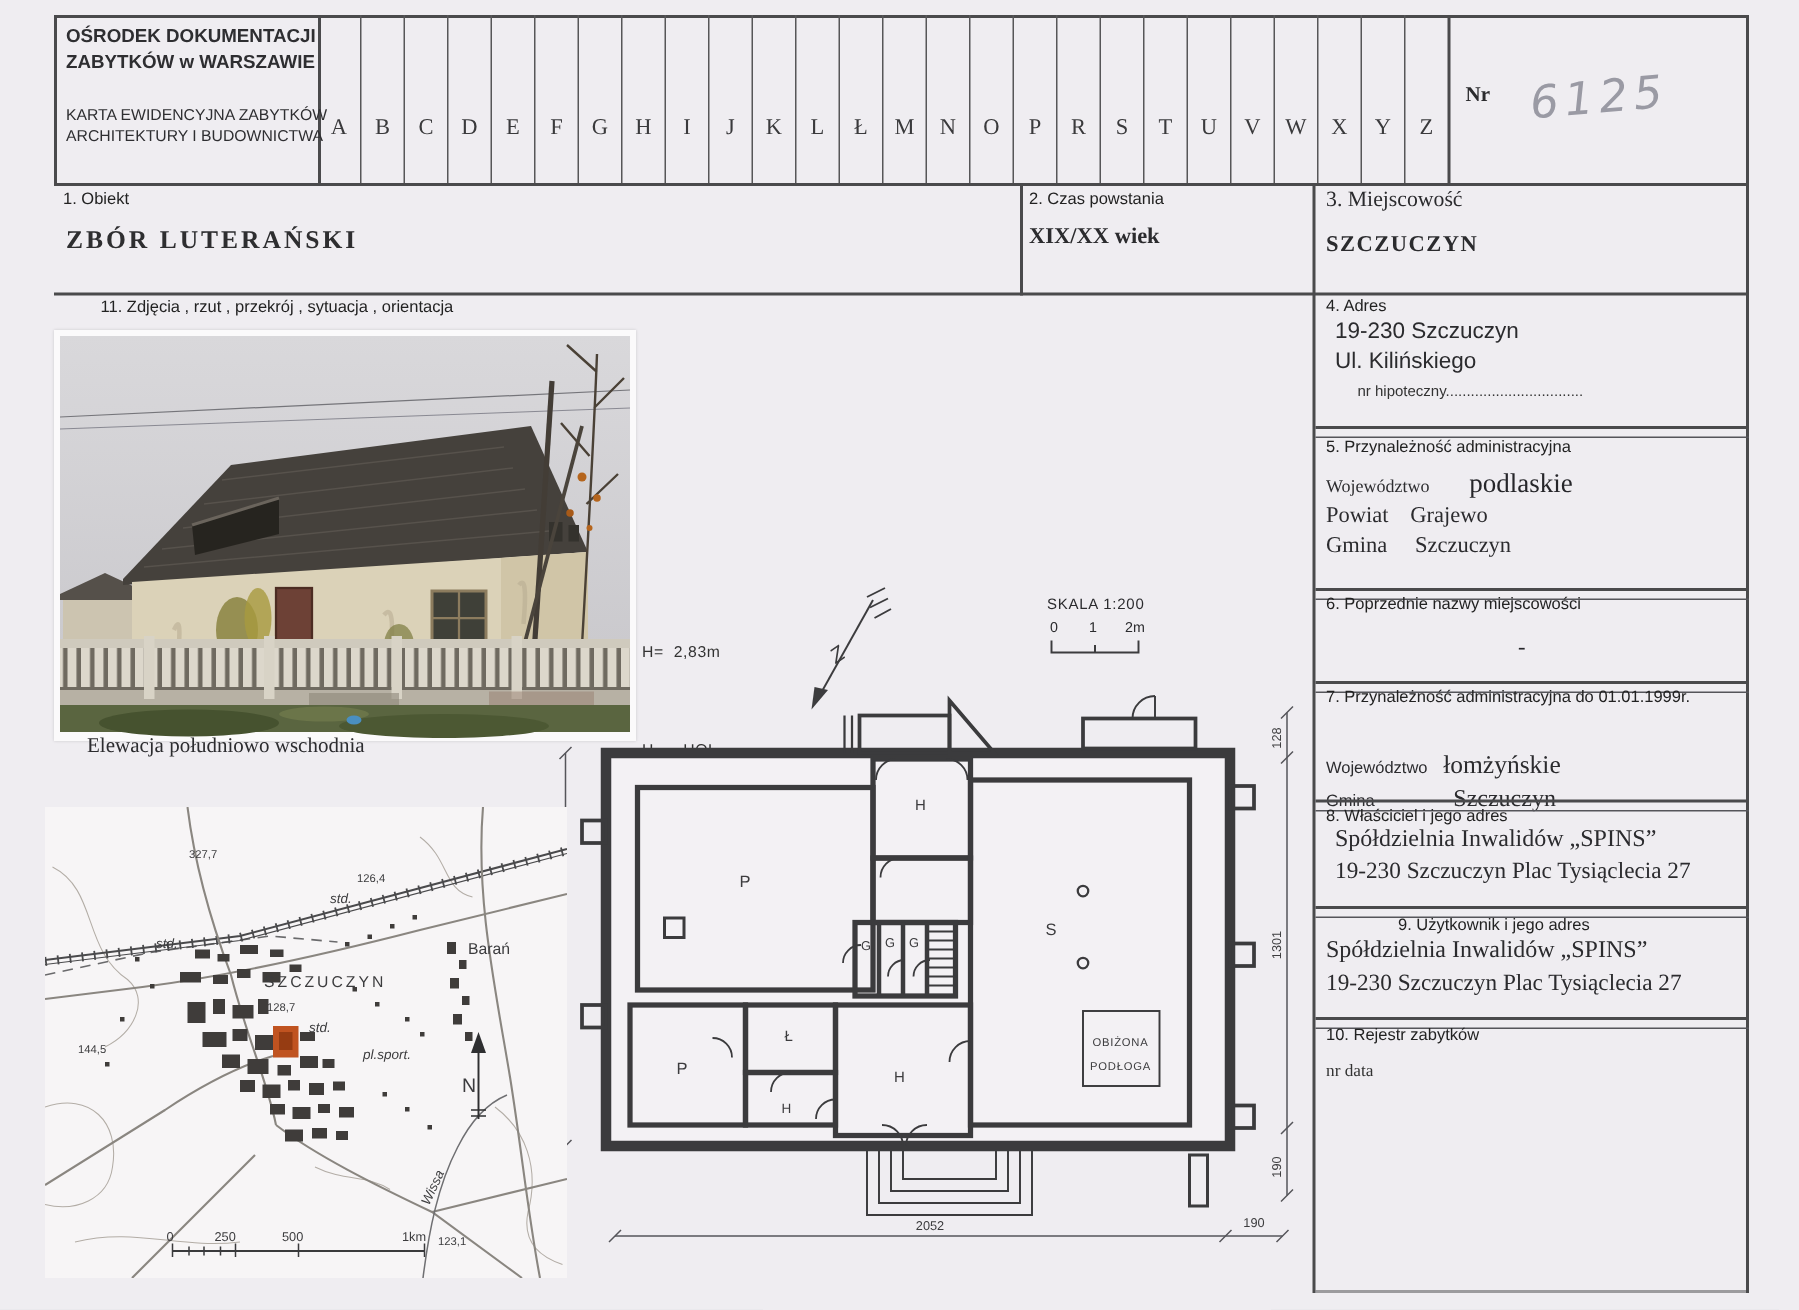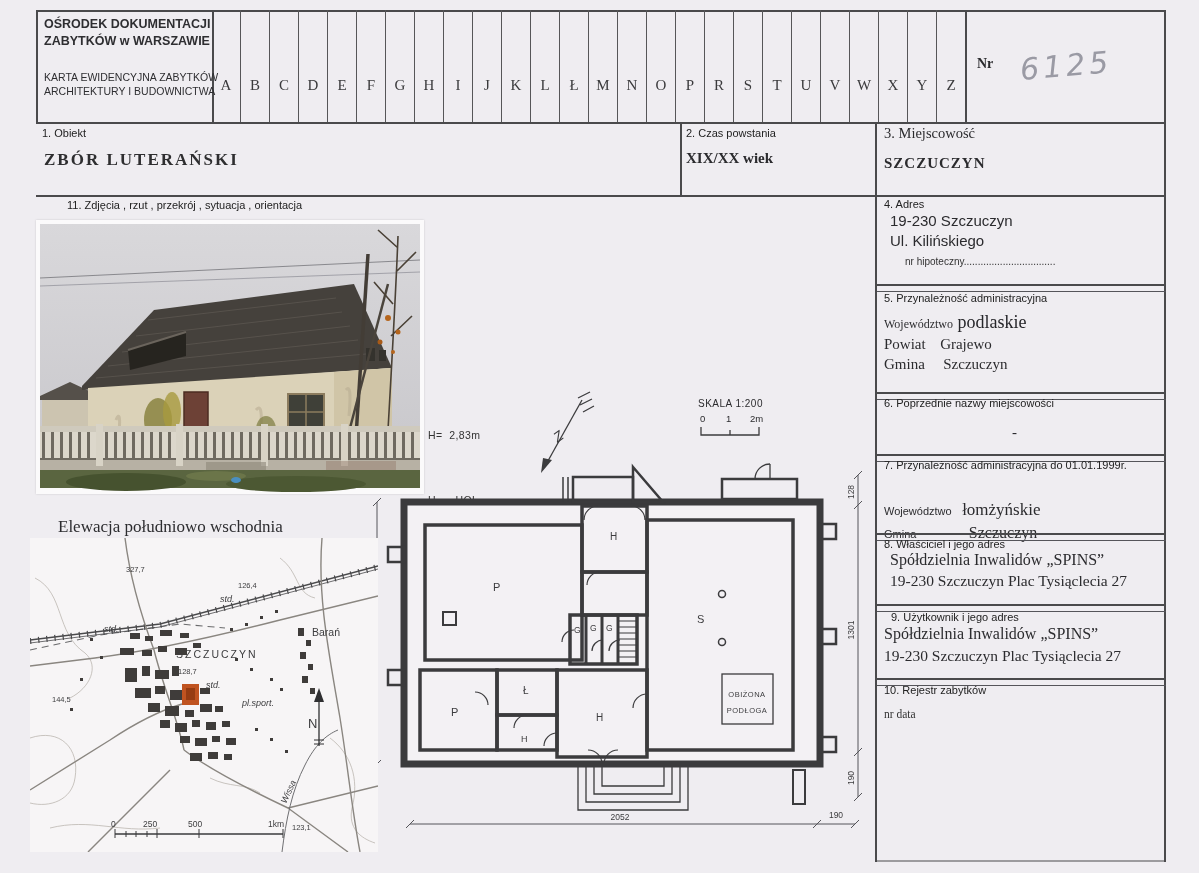--- a/index.html
+++ b/index.html
@@ -15,21 +15,21 @@
   .serif{font-family:"Liberation Serif",serif;}
   .letters{position:absolute;left:212px;top:10px;width:753px;height:112px;display:flex;}
   .letters .cell{flex:1;border-left:1.5px solid #565658;display:flex;align-items:center;justify-content:center;
                  padding-top:38px;font-family:"Liberation Serif",serif;font-size:15px;color:#3a3a3c;}
   .letters .cell:first-child{border-left:none;}
   .nr-val{font-family:"DejaVu Sans",sans-serif;font-style:italic;font-size:30px;color:#9a9aa4;
           letter-spacing:4px;transform:rotate(-5deg);display:inline-block;}
   .bigname{font-family:"Liberation Serif",serif;font-weight:bold;font-size:17px;letter-spacing:2px;color:#2e2e30;}
   .legend{position:absolute;left:428px;top:382px;font-size:10.5px;letter-spacing:.4px;color:#333;line-height:21.5px;white-space:pre;}
   .kv .k{font-size:11px;color:#2d2d30;}
-  .kv .v{font-family:"Liberation Serif",serif;font-size:17px;color:#26262a;}
+  .kv .v{font-family:"Liberation Serif",serif;font-size:17px;color:#26262a;margin-left:22px;}
   svg text{font-family:"Liberation Sans",sans-serif;fill:#3c3c3e;}
   .photo-frame{position:absolute;left:36px;top:220px;width:388px;height:274px;background:#fbfafb;
                box-shadow:0 0 2px rgba(0,0,0,.15);}
   .dash{color:#26262a;font-family:"Liberation Serif",serif;font-size:15px;}
 </style>
 </head>
 <body>
 
 <div class="page">
 
@@ -154,21 +154,21 @@
       <rect x="290" y="241" width="70" height="10" fill="#97806f" opacity=".5"></rect>
 
       <rect x="4" y="250" width="380" height="18" fill="#5a6540"></rect>
       <ellipse cx="90" cy="262" rx="60" ry="9" fill="#46522f"></ellipse>
       <ellipse cx="260" cy="264" rx="70" ry="8" fill="#4c5833"></ellipse>
       <ellipse cx="180" cy="256" rx="30" ry="5" fill="#6b7549"></ellipse>
       <ellipse cx="200" cy="260" rx="5" ry="3" fill="#4a8fc0"></ellipse>
     </svg>
   </div>
 
-  <div class="abs serif" style="left:58px;top:517px;font-size:17px;color:#2c2c2f;">Elewacja  południowo wschodnia</div>
+  <div class="abs serif" style="left:58px;top:490px;font-size:14px;color:#2c2c2f;">Elewacja  południowo wschodnia</div>
 
   <div class="legend">
     <div>H=  2,83m</div>
     <div>H  –  HOL</div>
     <div>P  –  POKÓJ</div>
     <div>Ł  –  ŁAZIENKA</div>
     <div>G  –  POM. GOSPODARCZE</div>
     <div>S  –  SALA</div>
   </div>
 
@@ -422,21 +422,21 @@
     <div style="margin-top:4px;"><span style="font-size:11px;">Gmina</span>
          <span class="serif" style="font-size:16px;margin-left:48px;">Szczuczyn</span></div>
   </div>
   <div class="sep d" style="top:533px;"></div>
 
   <div class="abs lbl" style="left:884px;top:538px;">8.     Właściciel i jego adres</div>
   <div class="abs serif" style="left:890px;top:551px;font-size:16px;">Spółdzielnia Inwalidów „SPINS”</div>
   <div class="abs serif" style="left:890px;top:572px;font-size:15.5px;">19-230 Szczuczyn Plac Tysiąclecia 27</div>
   <div class="sep d" style="top:604px;"></div>
 
-  <div class="abs lbl" style="left:891px;top:611px;text-align:center;">9. Użytkownik i jego adres</div>
+  <div class="abs lbl" style="left:932px;top:611px;text-align:center;">9. Użytkownik i jego adres</div>
   <div class="abs serif" style="left:884px;top:625px;font-size:16px;">Spółdzielnia Inwalidów „SPINS”</div>
   <div class="abs serif" style="left:884px;top:647px;font-size:15.5px;">19-230 Szczuczyn Plac Tysiąclecia 27</div>
   <div class="sep d" style="top:678px;"></div>
 
   <div class="abs lbl" style="left:884px;top:684px;">10. Rejestr zabytków</div>
   <div class="abs serif" style="left:884px;top:708px;font-size:11.5px;color:#333;">nr data</div>
 
 </div>
 
 </body></html>

